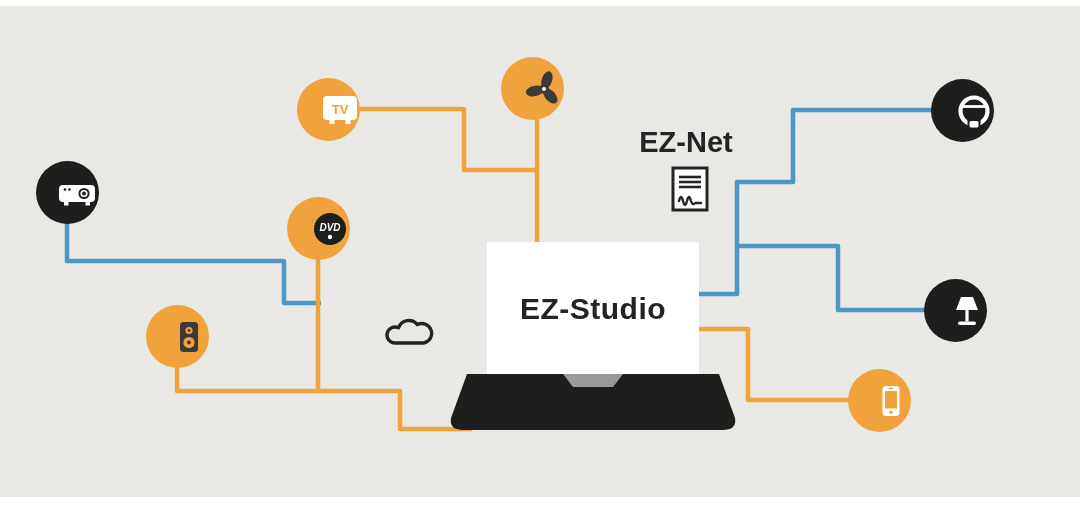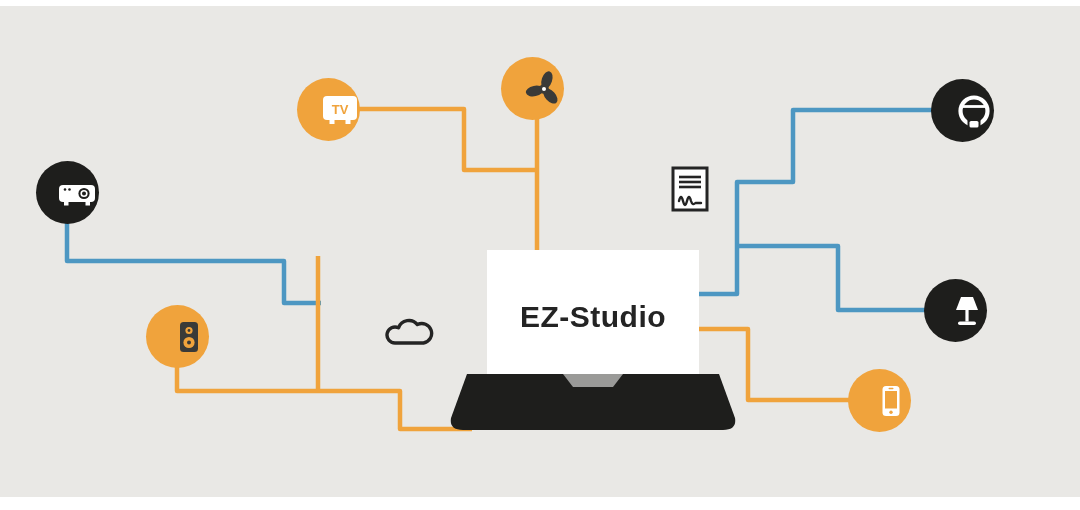--- a/index.html
+++ b/index.html
@@ -20,21 +20,21 @@
 
   .node{position:absolute;width:63px;height:63px;border-radius:50%;display:flex;align-items:center;justify-content:flex-end;z-index:2}
   .node.orange{background:var(--accent-orange)}
   .node.dark{background:var(--dark)}
   .node svg{display:block}
   .fill-white{fill:#fff}
   .fill-orange{fill:var(--accent-orange)}
   .fill-dark{fill:var(--glyph-dark)}
   .fill-ink{fill:var(--dark)}
 
-  .laptop-screen{position:absolute;left:487px;top:250px;width:212px;height:134px;background:var(--dark);
+  .laptop-screen{position:absolute;left:487px;top:242px;width:212px;height:134px;background:var(--dark);
     border-radius:7px;padding:0;z-index:3}
   .laptop-screen .screen-inner{width:100%;height:100%;background:#fff;display:flex;align-items:center;justify-content:center}
   .hub-label{font-size:30px;font-weight:600;color:var(--text);letter-spacing:.5px}
   .laptop-base{position:absolute;left:447px;top:374px;z-index:3}
 
   .svc-label{position:absolute;text-align:center;font-weight:600;color:var(--text);z-index:2}
   .svc-label.cloud{left:332px;top:272px;width:160px;font-size:30px}
   .svc-label.net{left:606px;top:126px;width:160px;font-size:29px}
   .svc-icon{position:absolute;z-index:2}
   .svc-icon.cloud{left:382px;top:315px}
@@ -84,20 +84,27 @@
       <g transform="translate(20,20)">
         <ellipse cx="0" cy="-9.5" rx="5.2" ry="9" class="fill-dark" transform="rotate(18)"></ellipse>
         <ellipse cx="0" cy="-9.5" rx="5.2" ry="9" class="fill-dark" transform="rotate(138)"></ellipse>
         <ellipse cx="0" cy="-9.5" rx="5.2" ry="9" class="fill-dark" transform="rotate(258)"></ellipse>
         <circle r="4.8" class="fill-dark"></circle>
         <circle r="2" class="fill-white"></circle>
       </g>
     </svg>
   </div>
 
+  <div class="node orange" style="left:287px;top:197px">
+    <svg width="40" height="40" viewBox="0 0 40 40">
+      <circle cx="20" cy="20" r="16" class="fill-ink"></circle>
+      <text x="20" y="22" text-anchor="middle" font-size="10" font-weight="bold" font-style="italic" class="fill-white">DVD</text>
+      <circle cx="20" cy="28" r="2.2" class="fill-white"></circle>
+    </svg>
+  </div>
 
   <div class="node orange" style="left:146px;top:305px">
     <svg width="40" height="40" viewBox="0 0 40 40">
       <rect x="11" y="5" width="18" height="30" rx="3.5" class="fill-dark"></rect>
       <circle cx="20" cy="13.5" r="3.6" class="fill-orange"></circle>
       <circle cx="20" cy="13.5" r="1.4" class="fill-dark"></circle>
       <circle cx="20" cy="25.5" r="5.6" class="fill-orange"></circle>
       <circle cx="20" cy="25.5" r="2" class="fill-dark"></circle>
     </svg>
   </div>
@@ -135,20 +142,21 @@
   </div>
   <svg class="laptop-base" width="292" height="62" viewBox="0 0 292 62">
     <path d="M 20 0 H 272 L 288 44 Q 290 56 276 56 H 16 Q 2 56 4 44 Z" class="fill-ink"></path>
     <polygon points="116,0 176,0 166,13 126,13" fill="var(--base-notch,#9a9a98)"></polygon>
   </svg>
 
   <svg class="svc-icon cloud" width="52" height="34" viewBox="0 0 52 34">
     <path d="M 41.5 28 H 13 A 8 8 0 1 1 16.5 12.8 A 11 11 0 0 1 35.4 9.6 A 9.8 9.8 0 1 1 41.5 28 Z" fill="none" stroke="var(--text,#242424)" stroke-width="3.4" stroke-linejoin="round"></path>
   </svg>
 
+  <div class="svc-label net">EZ-Net</div>
   <svg class="svc-icon net" width="40" height="48" viewBox="0 0 40 48">
     <rect x="3" y="3" width="34" height="42" fill="#ffffff" stroke="var(--text,#242424)" stroke-width="3"></rect>
     <line x1="9" y1="12" x2="31" y2="12" stroke="var(--text,#242424)" stroke-width="2.6"></line>
     <line x1="9" y1="17" x2="31" y2="17" stroke="var(--text,#242424)" stroke-width="2.6"></line>
     <line x1="9" y1="22" x2="31" y2="22" stroke="var(--text,#242424)" stroke-width="2.6"></line>
     <path d="M 9 36 q 2 -8 4 0 q 2 8 4 0 q 2 -8 4 0 q 1.5 5 4.5 2 l 5.5 0" fill="none" stroke="var(--text,#242424)" stroke-width="2.4" stroke-linecap="round" stroke-linejoin="round"></path>
   </svg>
 
   <div class="frame-band top"></div>
   <div class="frame-band bottom"></div>

